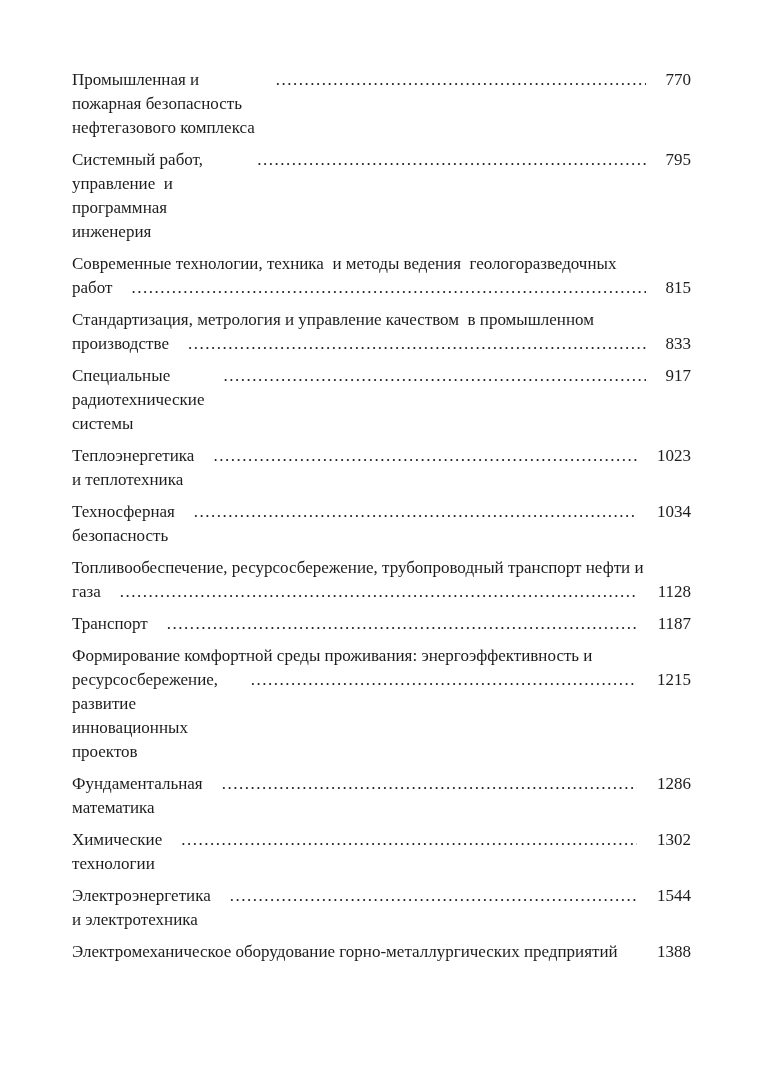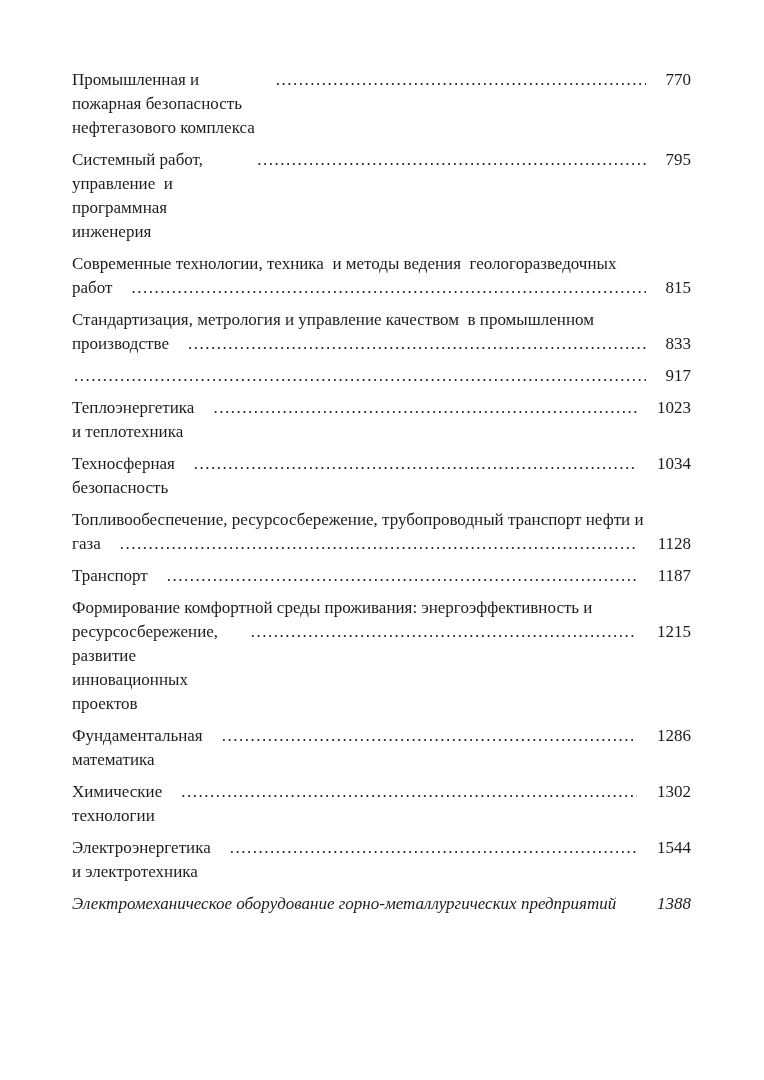--- a/index.html
+++ b/index.html
@@ -20,21 +20,20 @@
     overflow: hidden;
   }
   .toc {
     width: 100%;
   }
   .entry {
     margin: 0 0 8px 0;
   }
   .entry:last-child {
     margin-bottom: 0;
-    font-style: italic;
   }
   .line {
     display: flex;
     align-items: baseline;
     line-height: 24px;
     white-space: pre-wrap;
     gap: 17px;
   }
   .txt {
     flex: 0 1 auto;
@@ -98,20 +97,21 @@
     
   </div>
         <div class="line">
     <span class="txt">производстве</span>
     <span class="leader"></span>
     <span class="num">833</span>
   </div>
       </div>
       <div class="entry">
         <div class="line">
+    <span class="txt">Специальные радиотехнические системы</span>
     <span class="leader"></span>
     <span class="num">917</span>
   </div>
       </div>
       <div class="entry">
         <div class="line">
     <span class="txt">Теплоэнергетика и теплотехника</span>
     <span class="leader"></span>
     <span class="num">1023</span>
   </div>

